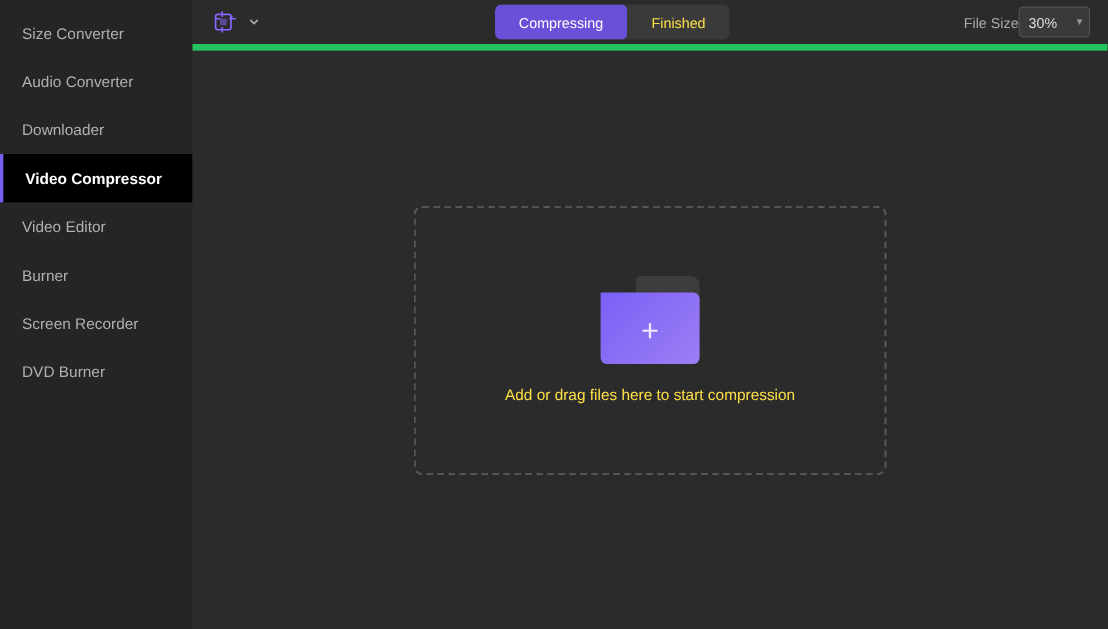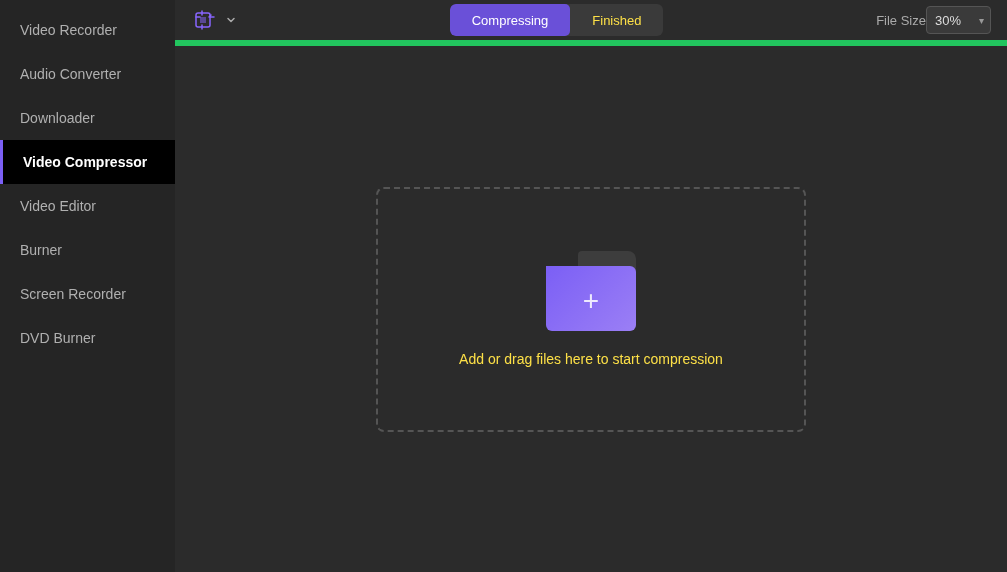--- a/index.html
+++ b/index.html
@@ -196,21 +196,21 @@
 
     .drop-text {
       font-size: 14px;
       color: #fde047;
     }
   </style>
 </head>
 <body>
 
 <nav class="sidebar">
-<div class="sidebar-item">Video Recorder</div>
+<div class="sidebar-item">Size Converter</div>
     <div class="sidebar-item">Audio Converter</div>
     <div class="sidebar-item">Downloader</div>
     <div class="sidebar-item active">Video Compressor</div>
     <div class="sidebar-item">Video Editor</div>
     <div class="sidebar-item">Burner</div>
     <div class="sidebar-item">Screen Recorder</div>
     <div class="sidebar-item">DVD Burner</div>
   </nav>
 
 <div class="main">

